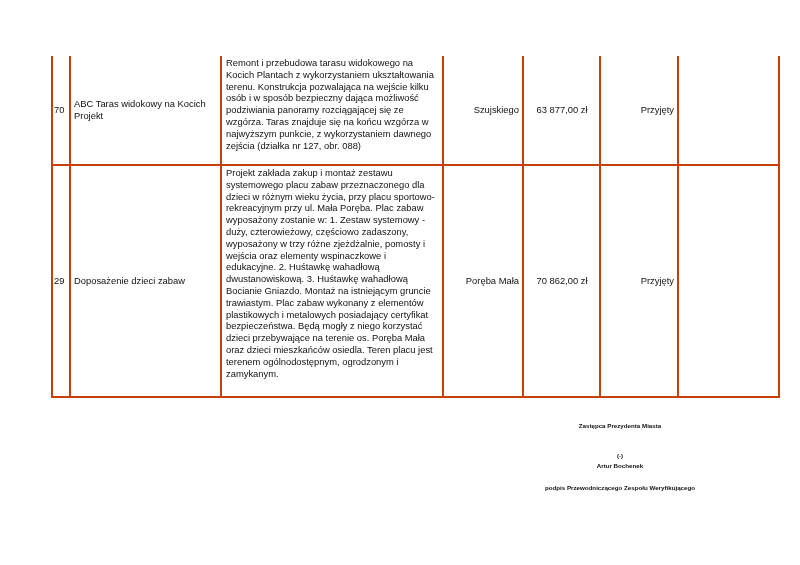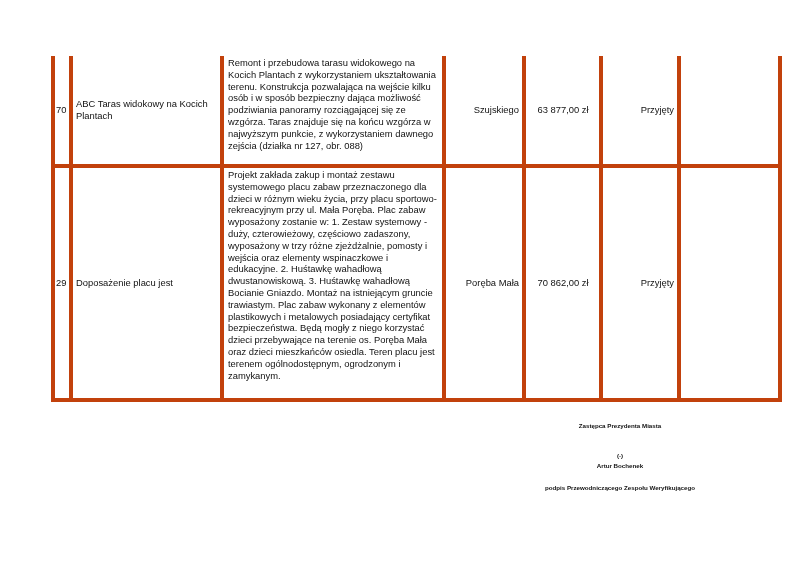--- a/index.html
+++ b/index.html
@@ -1,20 +1,20 @@
 <!DOCTYPE html>
 <html><head>
 <meta charset="utf-8">
 <style>
   html, body { margin: 0; padding: 0; background: #ffffff; }
   body { width: 800px; height: 565px; position: relative; overflow: hidden;
          font-family: "Liberation Sans", sans-serif; color: #111; }
   table.projects { position: absolute; left: 51px; top: 56px; border-collapse: collapse;
                    table-layout: fixed; width: 727px; }
-  table.projects td { border: 4px solid #c2410c; font-size: 9.4px; line-height: 11.8px;
+  table.projects td { border: 2px solid #c2410c; font-size: 9.4px; line-height: 11.8px;
                       vertical-align: middle; padding: 0 3px; }
   table.projects tr.first td { border-top: none; }
   td.num { text-align: left; padding: 0 1px !important; }
   td.name { padding-left: 3px; }
   td.desc { padding: 1px 4px !important; vertical-align: top !important; }
   td.loc { text-align: right; }
   td.amount { text-align: center; padding-left: 4px !important; }
   td.status { text-align: right; }
   tr.row70 td { height: 106px; }
   tr.row71 td { height: 228px; }
@@ -34,30 +34,30 @@
     <col style="width:151px">
     <col style="width:222px">
     <col style="width:80px">
     <col style="width:77px">
     <col style="width:78px">
     <col style="width:101px">
   </colgroup>
   <tbody>
       <tr class="row70 first">
     <td class="num">70</td>
-    <td class="name">ABC Taras widokowy na Kocich Plantach</td>
+    <td class="name">ABC Taras widokowy na Kocich Projekt</td>
     <td class="desc">Remont i przebudowa tarasu widokowego na Kocich Plantach z wykorzystaniem ukształtowania terenu. Konstrukcja pozwalająca na wejście kilku osób i w sposób bezpieczny dająca możliwość podziwiania panoramy rozciągającej się ze wzgórza. Taras znajduje się na końcu wzgórza w najwyższym punkcie, z wykorzystaniem dawnego zejścia (działka nr 127, obr. 088)</td>
     <td class="loc">Szujskiego</td>
     <td class="amount">63 877,00 zł</td>
     <td class="status">Przyjęty</td>
     <td class="notes"></td>
   </tr>
   <tr class="row71">
     <td class="num">29</td>
-    <td class="name">Doposażenie placu jest</td>
+    <td class="name">Doposażenie dzieci zabaw</td>
     <td class="desc">Projekt zakłada zakup i montaż zestawu systemowego placu zabaw przeznaczonego dla dzieci w różnym wieku życia, przy placu sportowo-rekreacyjnym przy ul. Mała Poręba. Plac zabaw wyposażony zostanie w: 1. Zestaw systemowy - duży, czterowieżowy, częściowo zadaszony, wyposażony w trzy różne zjeżdżalnie, pomosty i wejścia oraz elementy wspinaczkowe i edukacyjne.   2. Huśtawkę wahadłową dwustanowiskową. 3. Huśtawkę wahadłową Bocianie Gniazdo. Montaż na istniejącym gruncie trawiastym. Plac zabaw wykonany z elementów plastikowych i metalowych posiadający certyfikat bezpieczeństwa. Będą mogły z niego korzystać dzieci przebywające na terenie os. Poręba Mała oraz dzieci mieszkańców osiedla. Teren placu jest terenem ogólnodostępnym, ogrodzonym i zamykanym.</td>
     <td class="loc">Poręba Mała</td>
     <td class="amount">70 862,00 zł</td>
     <td class="status">Przyjęty</td>
     <td class="notes"></td>
   </tr>
 </tbody>
   </table>
 
 <div class="signature sig-title">Zastępca Prezydenta Miasta</div>

